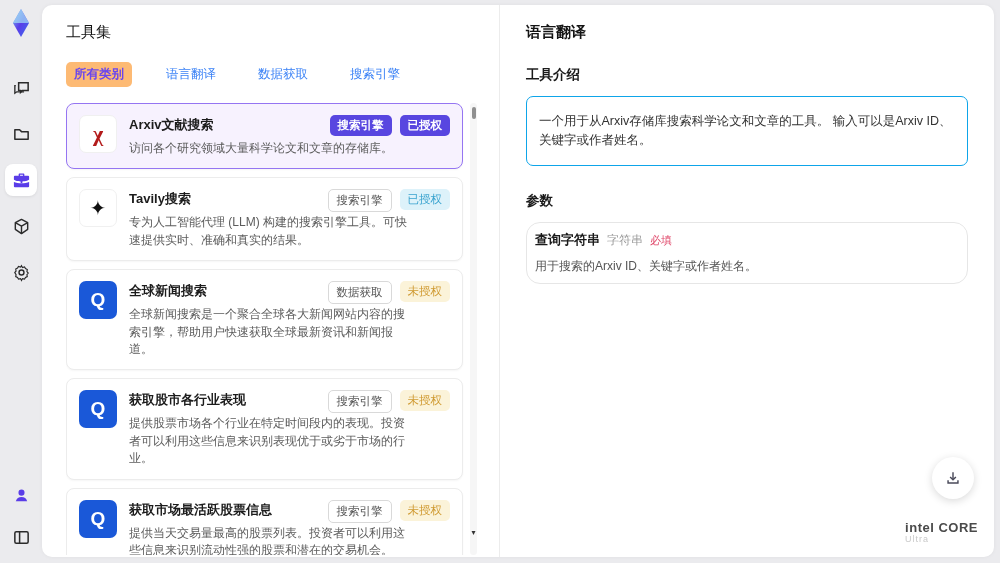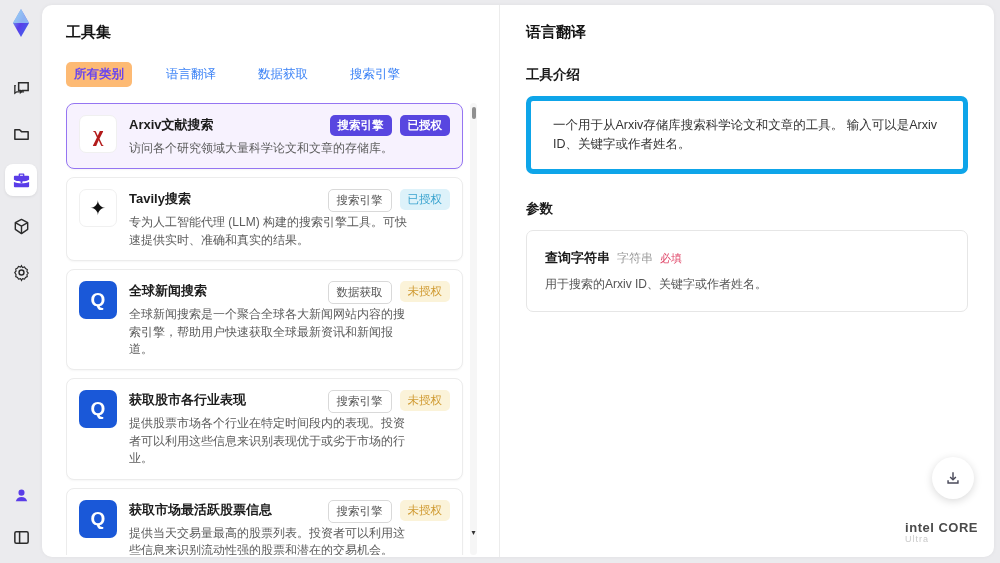--- a/index.html
+++ b/index.html
@@ -13,21 +13,21 @@
   .rail-icon svg { width:19px; height:19px; }
   .rail-icon.active { background:#ffffff; color:#5a3de8; box-shadow:0 1px 3px rgba(0,0,0,.08); }
   .rail-spacer { flex:1; }
   .rail-icon.user { color:#5a3de8; margin-bottom:10px; }
 
   
   .panel { flex:1; margin:5px 6px 6px 0; background:#ffffff; border-radius:10px; display:flex; overflow:hidden; box-shadow:0 0 4px rgba(0,0,0,.05); position:relative; }
 
   
   .col-list { width:458px; flex-shrink:0; border-right:1px solid #ececec; padding:18px 22px 0 24px; position:relative; }
-  .page-title { font-size:15px; font-weight:bold; color:#141414; margin-bottom:20px; }
+  .page-title { font-size:15px; font-weight:normal; color:#141414; margin-bottom:20px; }
   .tabs { display:flex; gap:26px; margin-bottom:16px; align-items:center; }
   .tab { font-size:12.5px; color:#3b82f6; cursor:pointer; padding:4px 8px; border-radius:5px; }
   .tab.active { color:#6a46ee; background:#fdba74; font-weight:bold; }
 
   .tool-list { position:relative; height:452px; overflow:hidden; padding-right:14px; }
   .card { background:#fff; border:1px solid #ececec; border-radius:8px; padding:11px 12px; display:flex; gap:12px; margin-bottom:8px; box-shadow:0 1px 2px rgba(0,0,0,.04); cursor:pointer; }
   .card.selected { background:#f7f2fe; border:1.5px solid #9575f2; }
   .tool-icon { width:38px; height:38px; border-radius:7px; background:#fafafa; border:1px solid #f0f0f0; display:flex; align-items:center; justify-content:center; flex-shrink:0; font-size:22px; }
   .tool-icon.arxiv { color:#b31b1b; font-weight:bold; font-family:"Liberation Serif","DejaVu Serif",serif; background:#fff; }
   .tool-icon.star { color:#111; font-size:20px; background:#fff; }
@@ -45,22 +45,22 @@
 
   
   .scrollbar { position:absolute; top:0; right:0; width:7px; height:452px; background:#f6f6f6; border-radius:4px; }
   .scroll-thumb { position:absolute; top:4px; left:1.5px; width:4px; height:12px; background:#8f8f8f; border-radius:2px; }
   .scroll-arrow { position:absolute; bottom:18px; left:0; width:7px; text-align:center; font-size:8px; color:#333; }
 
   
   .col-detail { flex:1; padding:18px 26px; }
   .detail-title { font-size:15px; font-weight:bold; color:#141414; margin-bottom:24px; }
   .section-heading { font-size:13.5px; font-weight:bold; color:#1a1a1a; margin-bottom:12px; }
-  .intro-box { border:5px solid #0ea5e9; border-radius:7px; padding:15px 22px; font-size:12.5px; color:#333; line-height:1.5; margin-bottom:26px; }
-  .param-box { border:1px solid #e6e6e6; border-radius:7px; padding:18px; }
+  .intro-box { border:1px solid #0ea5e9; border-radius:7px; padding:15px 12px; font-size:12.5px; color:#333; line-height:1.5; margin-bottom:26px; }
+  .param-box { border:1px solid #e6e6e6; border-radius:14px; padding:8px; }
   .param-head { display:flex; align-items:baseline; gap:7px; margin-bottom:9px; }
   .param-name { font-size:13px; font-weight:bold; color:#1a1a1a; }
   .param-type { font-size:12px; color:#999; }
   .param-required { font-size:11px; color:#e0486a; }
   .param-desc { font-size:12px; color:#555; }
 
   
   .fab { position:absolute; right:20px; bottom:58px; width:42px; height:42px; border-radius:50%; background:#fff; box-shadow:0 2px 8px rgba(0,0,0,.15); display:flex; align-items:center; justify-content:center; cursor:pointer; color:#4a4a5a; }
   .brand { position:absolute; right:16px; bottom:12px; line-height:1.1; }
   .brand .l1 { font-size:13px; color:#4a4a4a; font-weight:bold; letter-spacing:.5px; }

